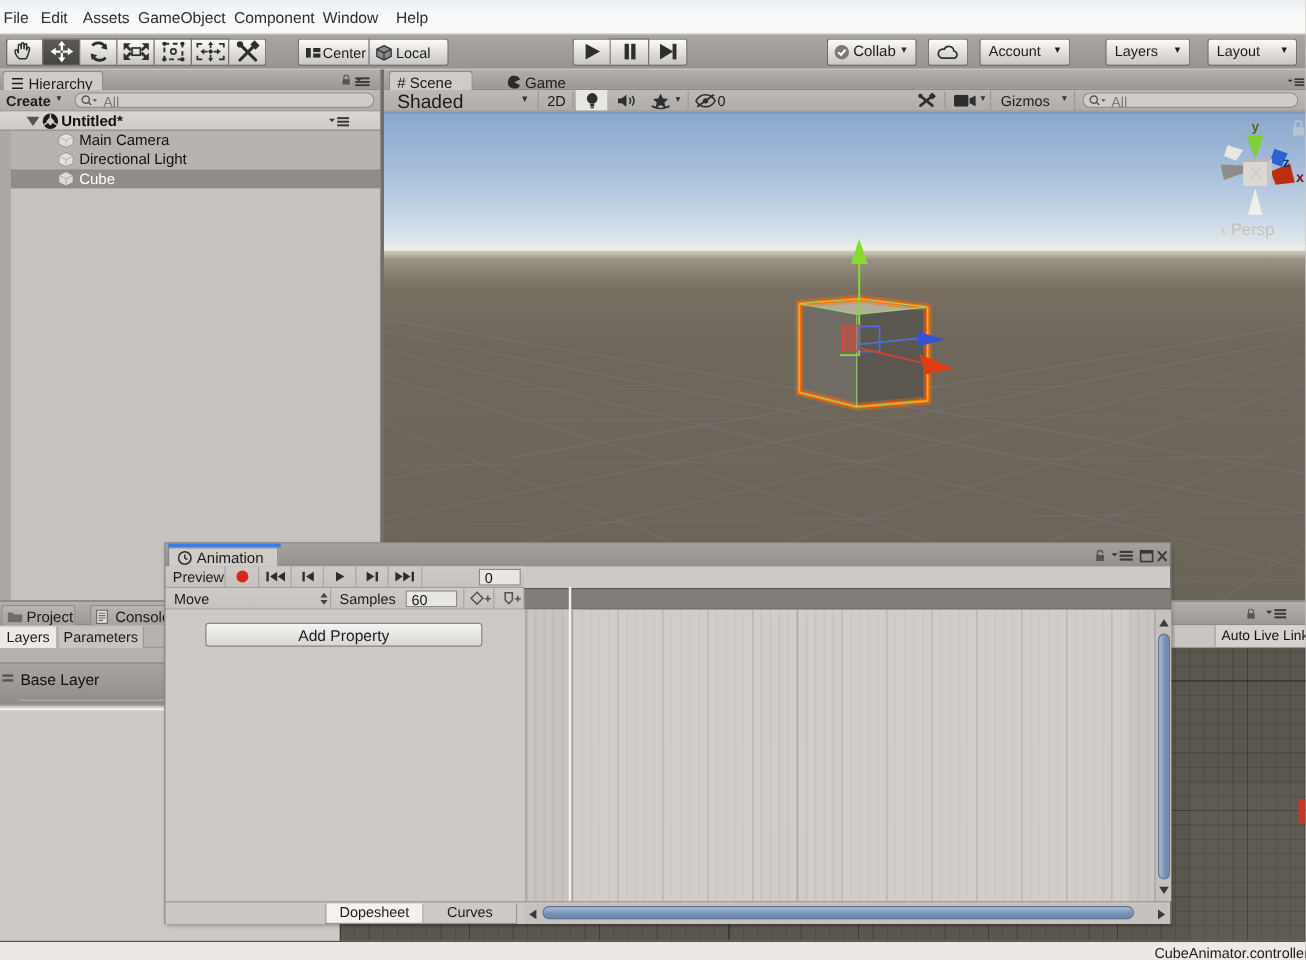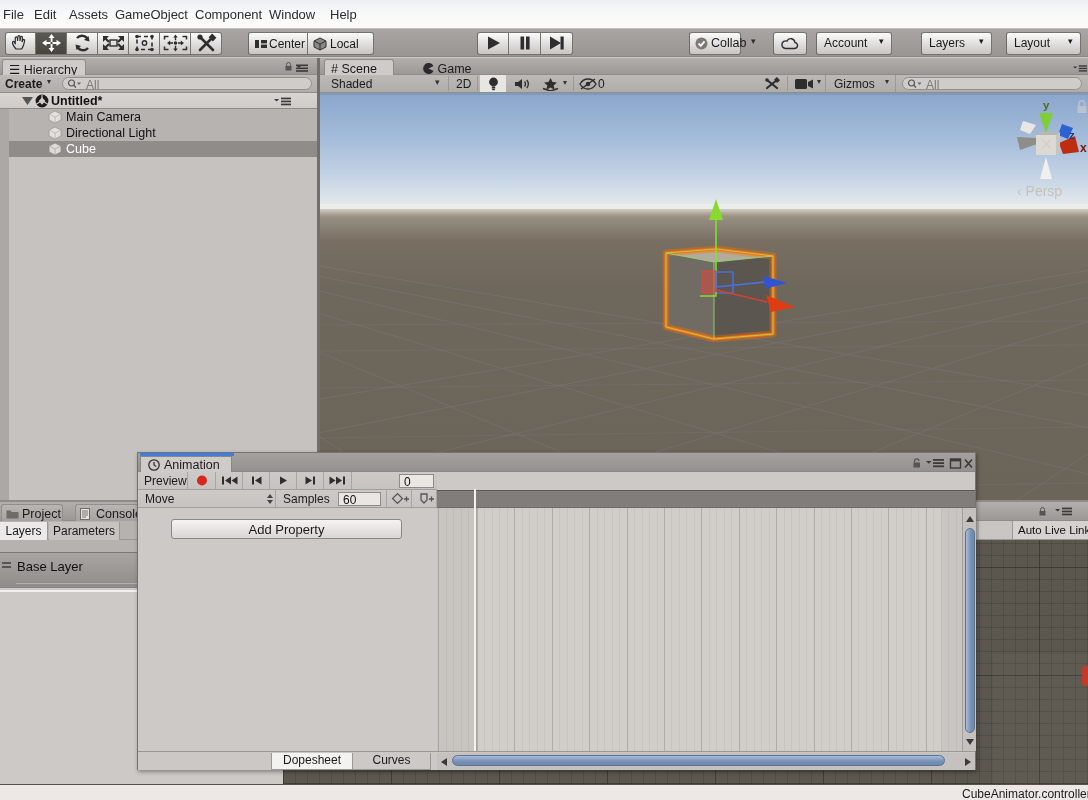--- a/index.html
+++ b/index.html
@@ -193,21 +193,21 @@
         <rect x="16" y="3.5" width="3.6" height="13" fill="#2e2e2e"></rect>
       </svg>
     </div>
   <div class="tbtn last" style="left:541px;width:32px">
       <svg width="30" height="20" viewBox="0 0 30 20">
         <path d="M8 3.5 L19 10 L8 16.5 Z" fill="#2e2e2e"></path>
         <rect x="18.5" y="3.5" width="3.2" height="13" fill="#2e2e2e"></rect>
       </svg>
     </div>
 
-  <div class="tbtn single" style="left:689px;width:52px">
+  <div class="tbtn single" style="left:689px;width:75px">
       <svg width="13" height="13" viewBox="0 0 13 13" style="position:absolute;left:5px;top:4px">
         <circle cx="6.5" cy="6.5" r="6" fill="#7d7a76"></circle>
         <path d="M3.5 6.5 L5.8 8.8 L9.5 4.4" stroke="#fff" stroke-width="1.8" fill="none"></path>
       </svg>
       <span style="position:absolute;left:21px;top:3px;font-size:12.5px;color:#1b1b1b">Collab</span>
       <span style="position:absolute;left:61px;top:3px;font-size:9px;color:#2e2e2e">▾</span>
     </div>
   <div class="tbtn single" style="left:773px;width:34px">
       <svg width="20" height="13" viewBox="0 0 20 13" style="margin-top:4px">
         <path d="M5.5 11.5 a3.8 3.8 0 1 1 1.4-7.4 a4.2 4.2 0 0 1 8 1.4 a3 3 0 0 1 -0.8 6 Z" fill="none" stroke="#2e2e2e" stroke-width="1.4"></path>
@@ -297,21 +297,21 @@
         <path d="M5.5 5.5 L10.5 3 A5.5 5.5 0 1 0 10.5 8 Z" fill="#2b2b2b"></path>
       </svg> Game</div>
   <svg class="abs" style="left:756px;top:6px" width="14" height="9" viewBox="0 0 17 9">
       <path d="M0 2 l2.6 2.6 2.6-2.6 Z" fill="#3c3a38"></path>
       <rect x="7" y="0.6" width="10" height="1.7" fill="#3c3a38"></rect>
       <rect x="7" y="3.6" width="10" height="1.7" fill="#3c3a38"></rect>
       <rect x="7" y="6.6" width="10" height="1.7" fill="#3c3a38"></rect>
     </svg>
 </div>
 <div id="scenetool" class="abs">
-  <span class="abs" style="left:14px;top:2px;font-size:12px;color:#1b1b1b">Shaded</span>
+  <span class="abs" style="left:14px;top:2px;font-size:16px;color:#1b1b1b">Shaded</span>
   <span class="abs" style="left:118px;top:2px;font-size:9px;color:#333">▾</span>
   <div class="abs" style="left:131px;top:1px;width:1px;height:15px;background:#999"></div>
   <span class="abs" style="left:139px;top:2px;font-size:12px;color:#1b1b1b">2D</span>
   <div class="abs" style="left:160px;top:1px;width:1px;height:15px;background:#999"></div>
   <div class="abs" style="left:163px;top:0px;width:26px;height:17px;background:#E8E6E3"></div>
   <svg class="abs" style="left:171px;top:2px" width="11" height="14" viewBox="0 0 11 14">
       <circle cx="5.5" cy="5" r="4.4" fill="#2e2e2e"></circle>
       <rect x="3.8" y="9.5" width="3.4" height="2" fill="#2e2e2e"></rect>
       <rect x="4.2" y="11.8" width="2.6" height="1.4" fill="#2e2e2e"></rect>
     </svg>

